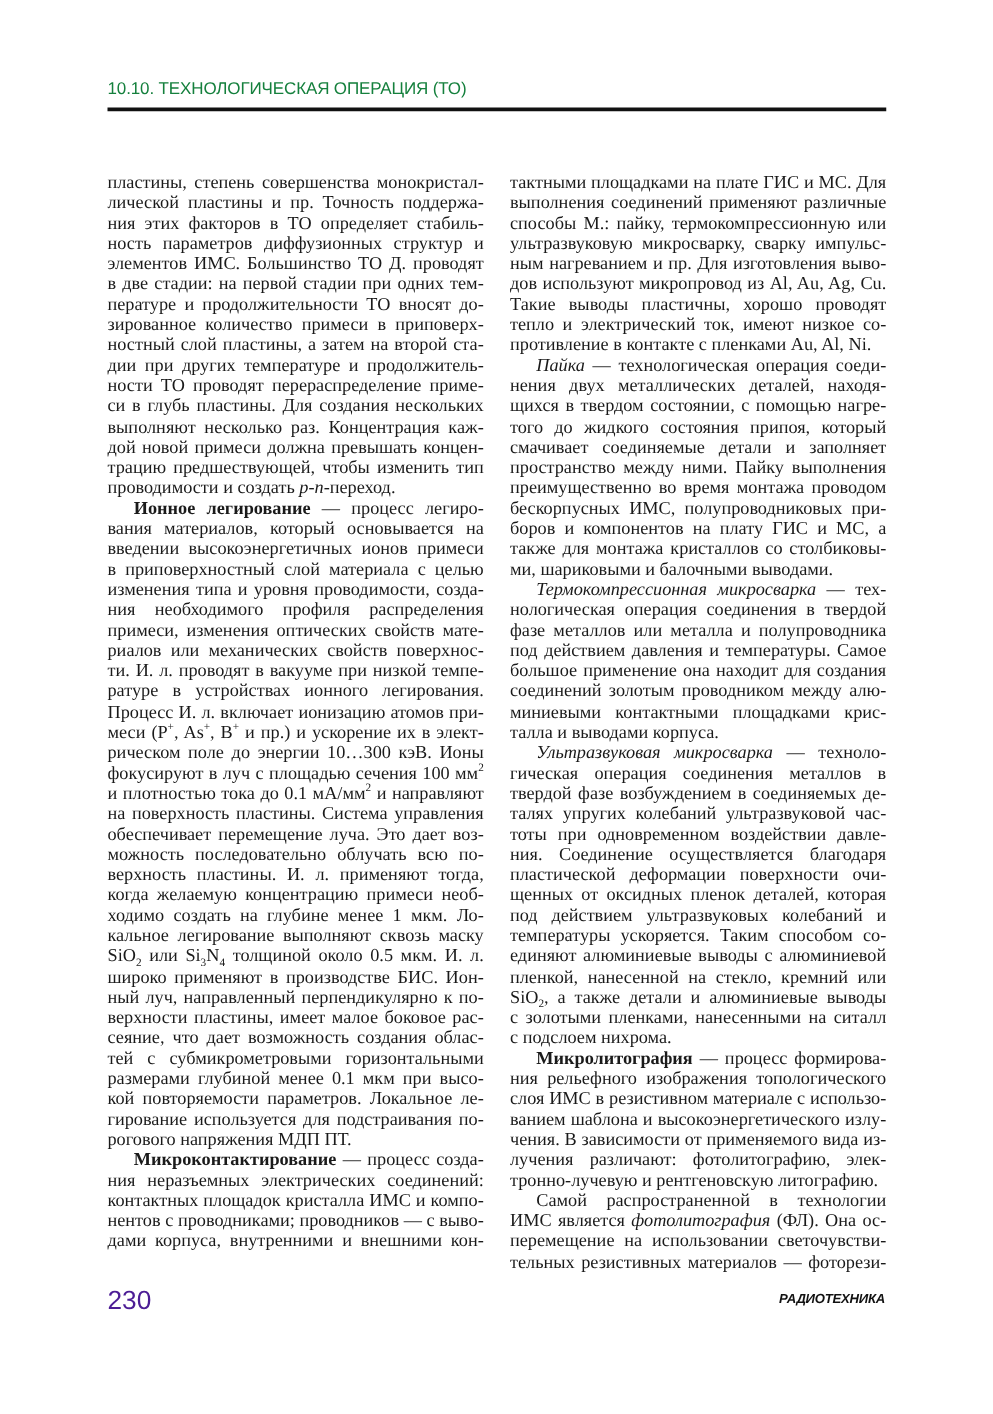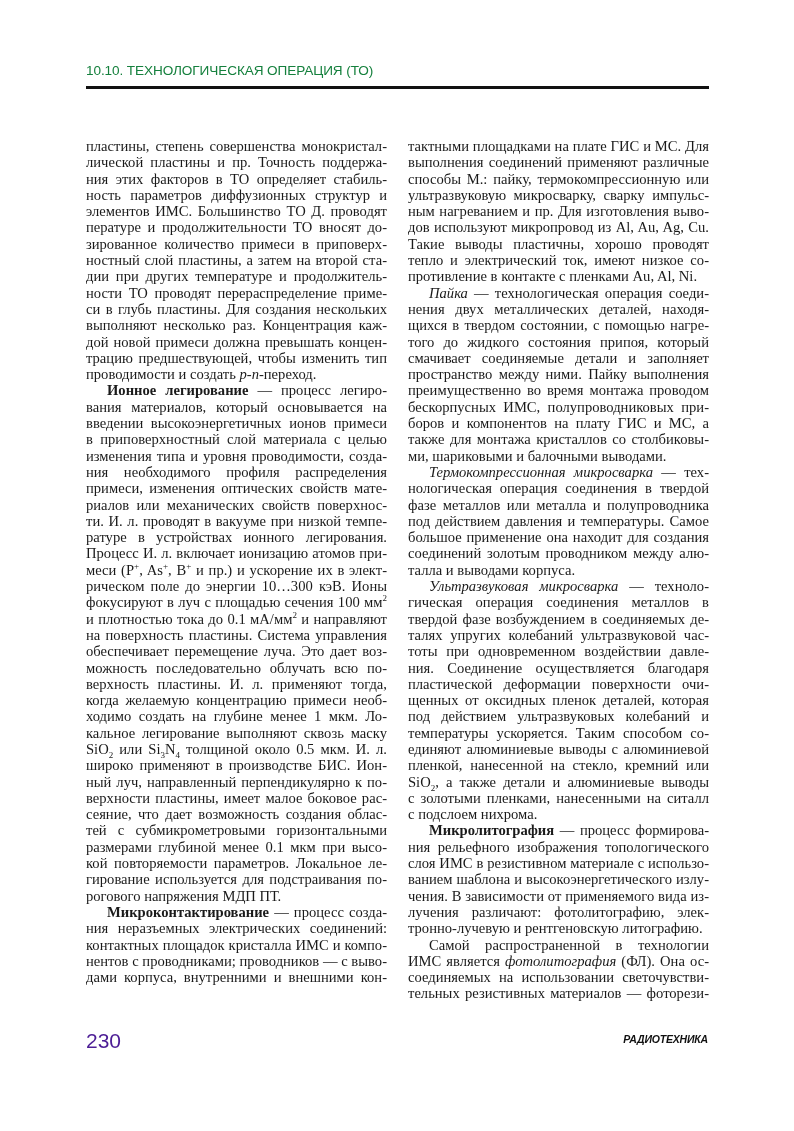--- a/index.html
+++ b/index.html
@@ -40,20 +40,21 @@
 
 <div class="running-head">10.10. ТЕХНОЛОГИЧЕСКАЯ ОПЕРАЦИЯ (ТО)</div>
 <div class="head-rule"></div>
 
 <div class="col col-left">
   <span class="line">пластины, степень совершенства монокристал-</span>
   <span class="line">лической пластины и пр. Точность поддержа-</span>
   <span class="line">ния этих факторов в ТО определяет стабиль-</span>
   <span class="line">ность параметров диффузионных структур и</span>
   <span class="line">элементов ИМС. Большинство ТО Д. проводят</span>
+  <span class="line">в две стадии: на первой стадии при одних тем-</span>
   <span class="line">пературе и продолжительности ТО вносят до-</span>
   <span class="line">зированное количество примеси в приповерх-</span>
   <span class="line">ностный слой пластины, а затем на второй ста-</span>
   <span class="line">дии при других температуре и продолжитель-</span>
   <span class="line">ности ТО проводят перераспределение приме-</span>
   <span class="line">си в глубь пластины. Для создания нескольких</span>
   <span class="line">выполняют несколько раз. Концентрация каж-</span>
   <span class="line">дой новой примеси должна превышать концен-</span>
   <span class="line">трацию предшествующей, чтобы изменить тип</span>
   <span class="line last"><span>проводимости и создать </span><i>p-n</i><span>-переход.</span></span>
@@ -120,20 +121,21 @@
   <span class="line">боров и компонентов на плату ГИС и МС, а</span>
   <span class="line">также для монтажа кристаллов со столбиковы-</span>
   <span class="line last">ми, шариковыми и балочными выводами.</span>
 
   <span class="line ind"><i>Термокомпрессионная микросварка</i><span> — тех-</span></span>
   <span class="line">нологическая операция соединения в твердой</span>
   <span class="line">фазе металлов или металла и полупроводника</span>
   <span class="line">под действием давления и температуры. Самое</span>
   <span class="line">большое применение она находит для создания</span>
   <span class="line">соединений золотым проводником между алю-</span>
+  <span class="line">миниевыми контактными площадками крис-</span>
   <span class="line last">талла и выводами корпуса.</span>
 
   <span class="line ind"><i>Ультразвуковая микросварка</i><span> — техноло-</span></span>
   <span class="line">гическая операция соединения металлов в</span>
   <span class="line">твердой фазе возбуждением в соединяемых де-</span>
   <span class="line">талях упругих колебаний ультразвуковой час-</span>
   <span class="line">тоты при одновременном воздействии давле-</span>
   <span class="line">ния. Соединение осуществляется благодаря</span>
   <span class="line">пластической деформации поверхности очи-</span>
   <span class="line">щенных от оксидных пленок деталей, которая</span>
@@ -148,18 +150,18 @@
   <span class="line ind"><b>Микролитография</b><span> — процесс формирова-</span></span>
   <span class="line">ния рельефного изображения топологического</span>
   <span class="line">слоя ИМС в резистивном материале с использо-</span>
   <span class="line">ванием шаблона и высокоэнергетического излу-</span>
   <span class="line">чения. В зависимости от применяемого вида из-</span>
   <span class="line">лучения различают: фотолитографию, элек-</span>
   <span class="line last">тронно-лучевую и рентгеновскую литографию.</span>
 
   <span class="line ind">Самой распространенной в технологии</span>
   <span class="line"><span>ИМС является </span><i>фотолитография</i><span> (ФЛ). Она ос-</span></span>
-  <span class="line">соединяемых на использовании светочувстви-</span>
+  <span class="line">перемещение на использовании светочувстви-</span>
   <span class="line">тельных резистивных материалов — фоторези-</span>
 </div>
 
 <div class="folio">230</div>
 <div class="footer-title">РАДИОТЕХНИКА</div>
 
 </body></html>

